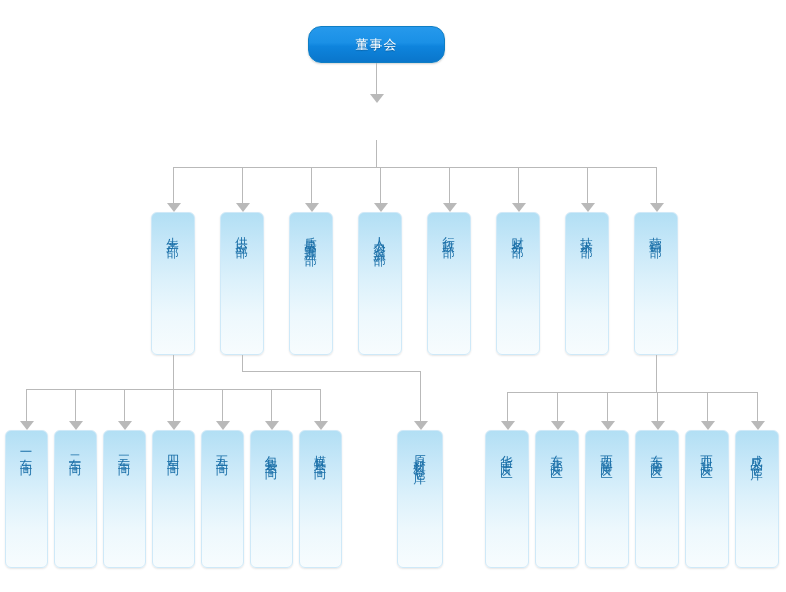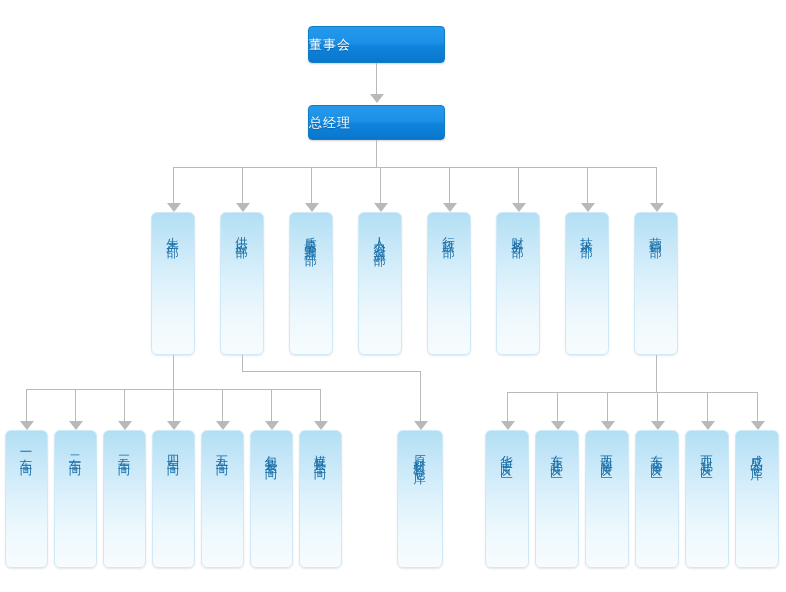--- a/index.html
+++ b/index.html
@@ -32,29 +32,30 @@
     height: 0;
     border-left: 7px solid transparent;
     border-right: 7px solid transparent;
     border-top: 9px solid #b9b9b9;
   }
 
   
   .node-blue {
     position: absolute;
     box-sizing: border-box;
-    border-radius: 4px;
+    border-radius: 13px;
     border: 1px solid #0f7ec4;
     background: linear-gradient(to bottom, #2699ec 0%, #1a90e6 45%, #0e84dd 55%, #0a76cb 100%);
     box-shadow: 0 1px 2px rgba(0,0,0,0.18);
     color: #ffffff;
     font-size: 13px;
     letter-spacing: 1px;
     display: flex;
     align-items: center;
+    justify-content: center;
     text-shadow: 0 1px 1px rgba(0,0,0,0.25);
   }
 
   
   .node-pale {
     position: absolute;
     box-sizing: border-box;
     border-radius: 6px;
     border: 1px solid #cfe9f8;
     background: linear-gradient(to bottom, #b2dff4 0%, #c6e7f8 22%, #dcf1fb 48%, #edf8fd 72%, #f7fcfe 100%);
@@ -78,23 +79,20 @@
 
 <div id="org-chart">
 
   <div class="node-blue" style="left:308px; top:26px; width:137px; height:37px;">
     <span>董事会</span>
   </div>
 
   <div class="line-v" style="left:376px; top:63px; height:33px;"></div>
   <div class="arrow-head" style="left:370px; top:94px;"></div>
 
-  <div class="node-blue" style="left:308px; top:105px; width:137px; height:35px;">
-    <span>总经理</span>
-  </div>
 
   <div class="line-v" style="left:376px; top:140px; height:27px;"></div>
   <div class="line-h" style="left:173px; top:167px; width:483px;"></div>
 
   <div class="line-v" style="left:173px; top:167px; height:38px;"></div>
   <div class="arrow-head" style="left:167px; top:203px;"></div>
   <div class="line-v" style="left:242px; top:167px; height:38px;"></div>
   <div class="arrow-head" style="left:236px; top:203px;"></div>
   <div class="line-v" style="left:311px; top:167px; height:38px;"></div>
   <div class="arrow-head" style="left:305px; top:203px;"></div>

